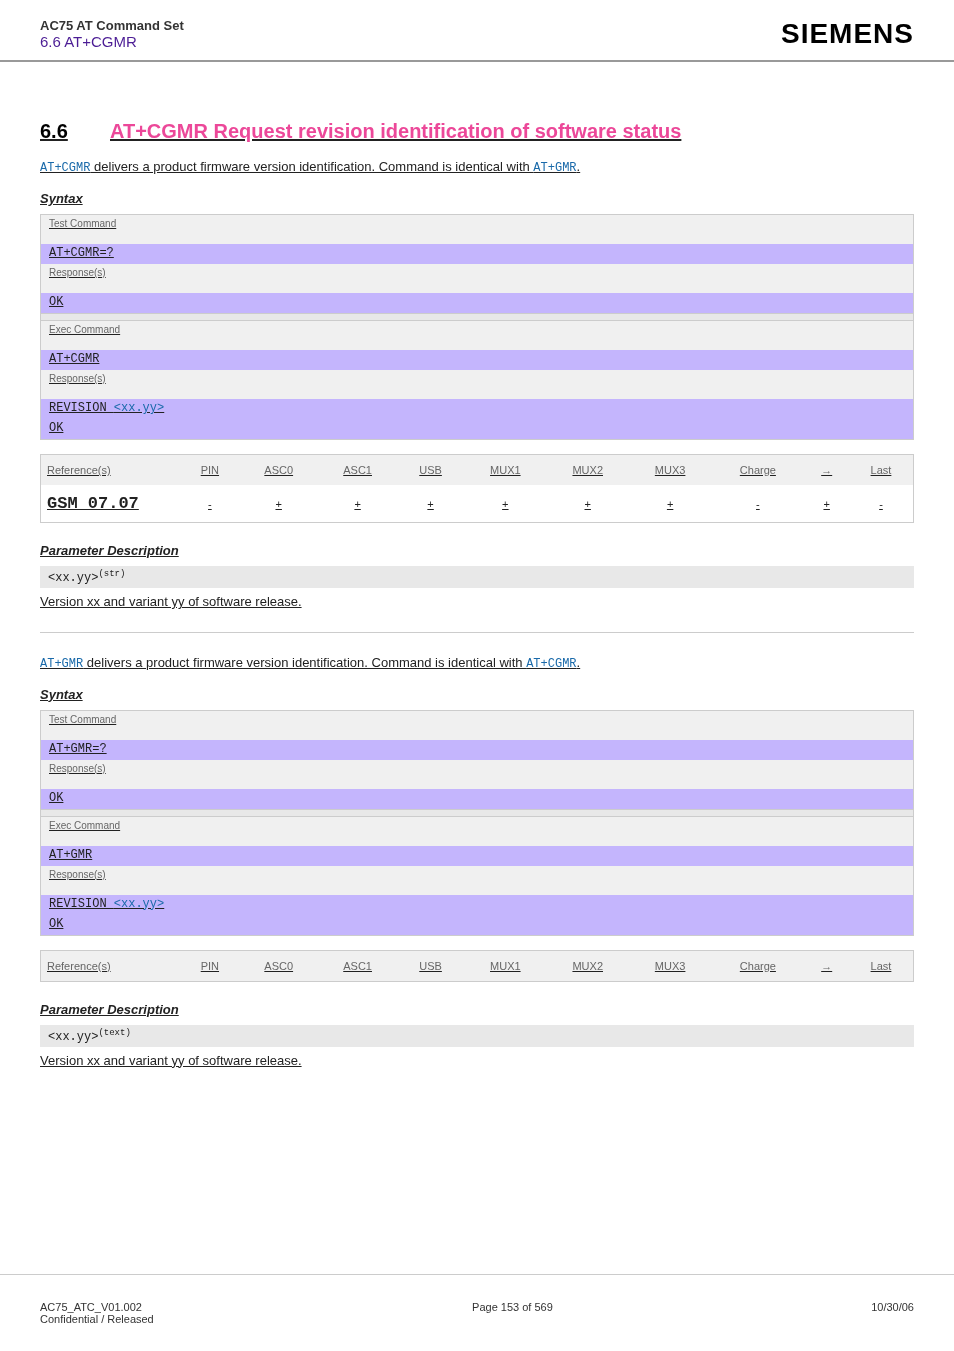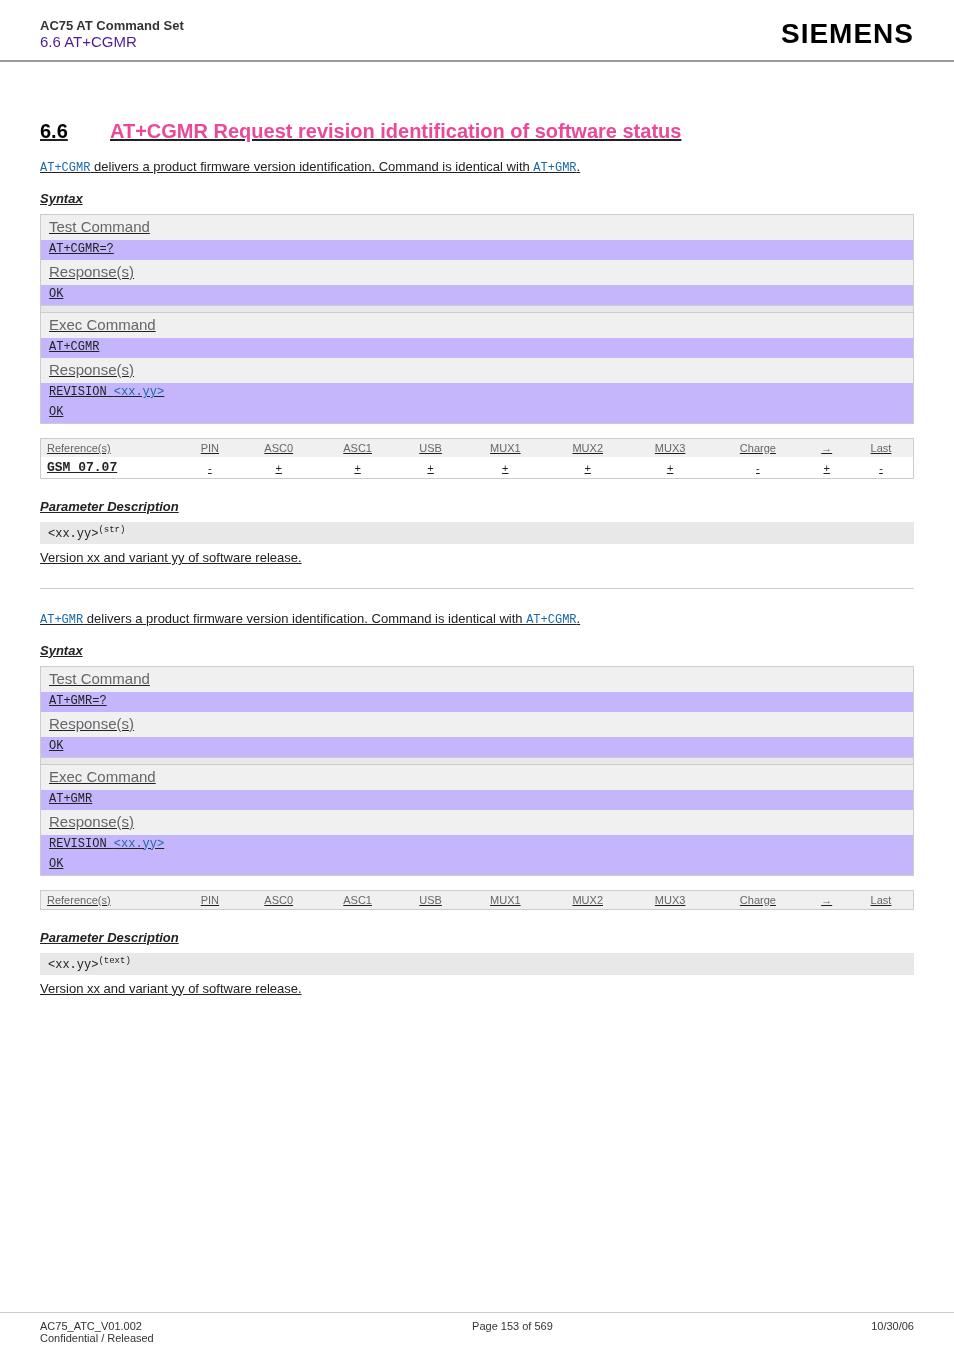--- a/index.html
+++ b/index.html
@@ -94,22 +94,22 @@
       border: 1px solid #ccc;
     }
     .syntax-table td {
       padding: 3px 8px;
       font-size: 12px;
       vertical-align: top;
     }
     .syntax-table tr.row-label td {
       background: #f0f0f0;
       color: #666;
-      font-size: 15px;
-      padding: 3px 8px 5px 8px;
+      font-size: 10px;
+      padding: 3px 8px 15px 8px;
     }
     .syntax-table tr.row-value td {
       background: #c4b5fd;
       font-family: 'Courier New', monospace;
       font-size: 12px;
       padding: 2px 8px 4px 8px;
     }
     .syntax-table tr.row-divider td {
       height: 6px;
       background: #e8e8e8;
@@ -129,21 +129,21 @@
 
     
     .ref-combined {
       width: 100%;
       border-collapse: collapse;
       border: 1px solid #ccc;
       margin-bottom: 20px;
     }
     .ref-combined td {
       font-size: 11px;
-      padding: 3px 6px;
+      padding: 9px 6px;
       border: none;
     }
     .ref-combined .ref-label-row td {
       background: #f0f0f0;
       color: #666;
       font-size: 11px;
     }
     .ref-combined .ref-val-row td {
       background: #fff;
     }
@@ -171,21 +171,21 @@
     }
 
     
     sup {
       font-size: 9px;
     }
 
     
     .footer {
       border-top: 1px solid #ccc;
-      padding: 7px 40px;
+      padding: 26px 40px;
       display: flex;
       justify-content: space-between;
       font-size: 11px;
       color: #333;
       margin-top: auto;
     }
     .footer-left, .footer-center, .footer-right {
       display: flex;
       flex-direction: column;
     }
@@ -280,21 +280,21 @@
         <td style="text-align:center;">ASC1</td>
         <td style="text-align:center;">USB</td>
         <td style="text-align:center;">MUX1</td>
         <td style="text-align:center;">MUX2</td>
         <td style="text-align:center;">MUX3</td>
         <td style="text-align:center;">Charge</td>
         <td style="text-align:center;">→</td>
         <td style="text-align:center;">Last</td>
       </tr>
       <tr class="ref-val-row">
-        <td style="font-family:'Courier New',monospace;font-size:13px;font-weight:bold;">GSM 07.07</td>
+        <td style="font-family:'Courier New',monospace;font-size:17px;font-weight:bold;">GSM 07.07</td>
         <td style="text-align:center;">-</td>
         <td style="text-align:center;">+</td>
         <td style="text-align:center;">+</td>
         <td style="text-align:center;">+</td>
         <td style="text-align:center;">+</td>
         <td style="text-align:center;">+</td>
         <td style="text-align:center;">+</td>
         <td style="text-align:center;">-</td>
         <td style="text-align:center;">+</td>
         <td style="text-align:center;">-</td>

